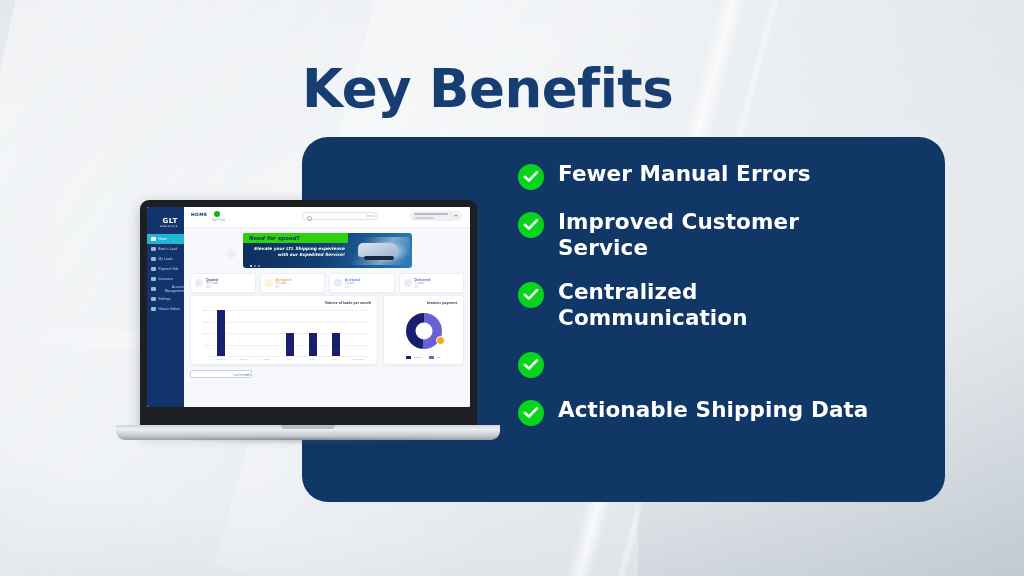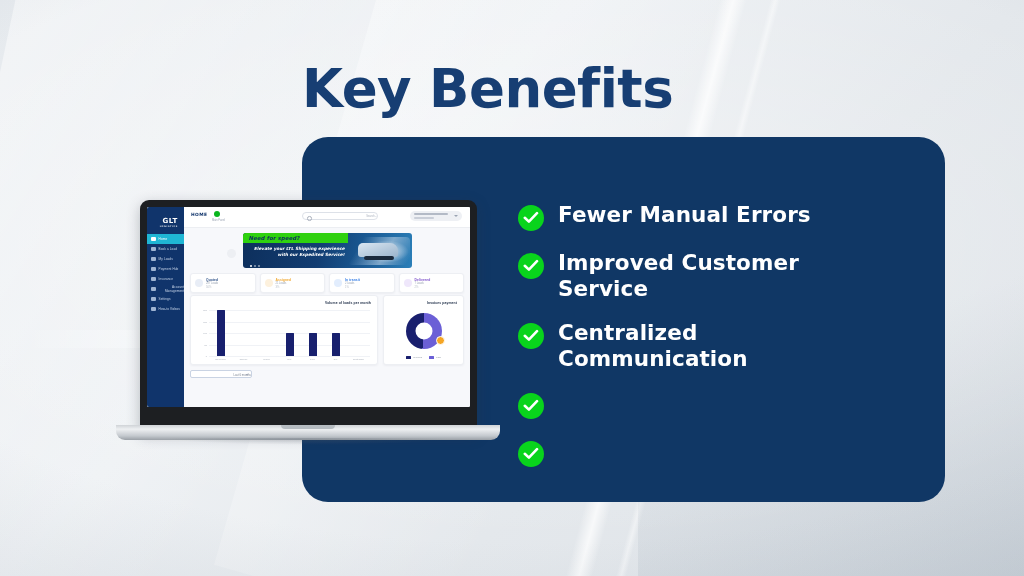--- a/index.html
+++ b/index.html
@@ -43,21 +43,21 @@
     font-size:53px;line-height:1;font-weight:800;letter-spacing:-.5px;
     color:#173e73;
     font-family:"DejaVu Sans","Liberation Sans",sans-serif;
   }
 
   
   .panel{
     position:absolute;left:302px;top:137px;width:643px;height:365px;
     background:#103765;border-radius:26px;
   }
-  .blist{position:absolute;left:216px;top:24px;right:24px;margin-top:41px;}
+  .blist{position:absolute;left:216px;top:24px;right:24px;}
   .brow{display:flex;align-items:flex-start;margin-bottom:19px;}
   .brow:last-child{margin-bottom:0;}
   .chk{
     flex:0 0 auto;width:26px;height:26px;border-radius:50%;
     background:#09d41c;margin-right:14px;margin-top:3px;
     position:relative;
   }
   .chk svg{position:absolute;left:5px;top:6px;}
   .btxt{
     color:#ffffff;font-weight:800;font-size:21.5px;line-height:25.5px;
@@ -297,20 +297,21 @@
             </svg>
         </div>
       </div>
 
       <div class="brow">
         <div class="chk">
           <svg width="16" height="14" viewBox="0 0 16 14" aria-hidden="true">
               <path d="M1.8 6.8 L5.9 10.6 L14 2.2" fill="none" stroke="#ffffff" stroke-width="2.6" stroke-linecap="round" stroke-linejoin="round"></path>
             </svg>
         </div>
+        <div class="btxt">Actionable Shipping Data</div>
       </div>
 
     </div>
   </div>
 
   <div class="laptop">
     <div class="lid">
       <div class="lid-inner">
 
         <div class="ui">

